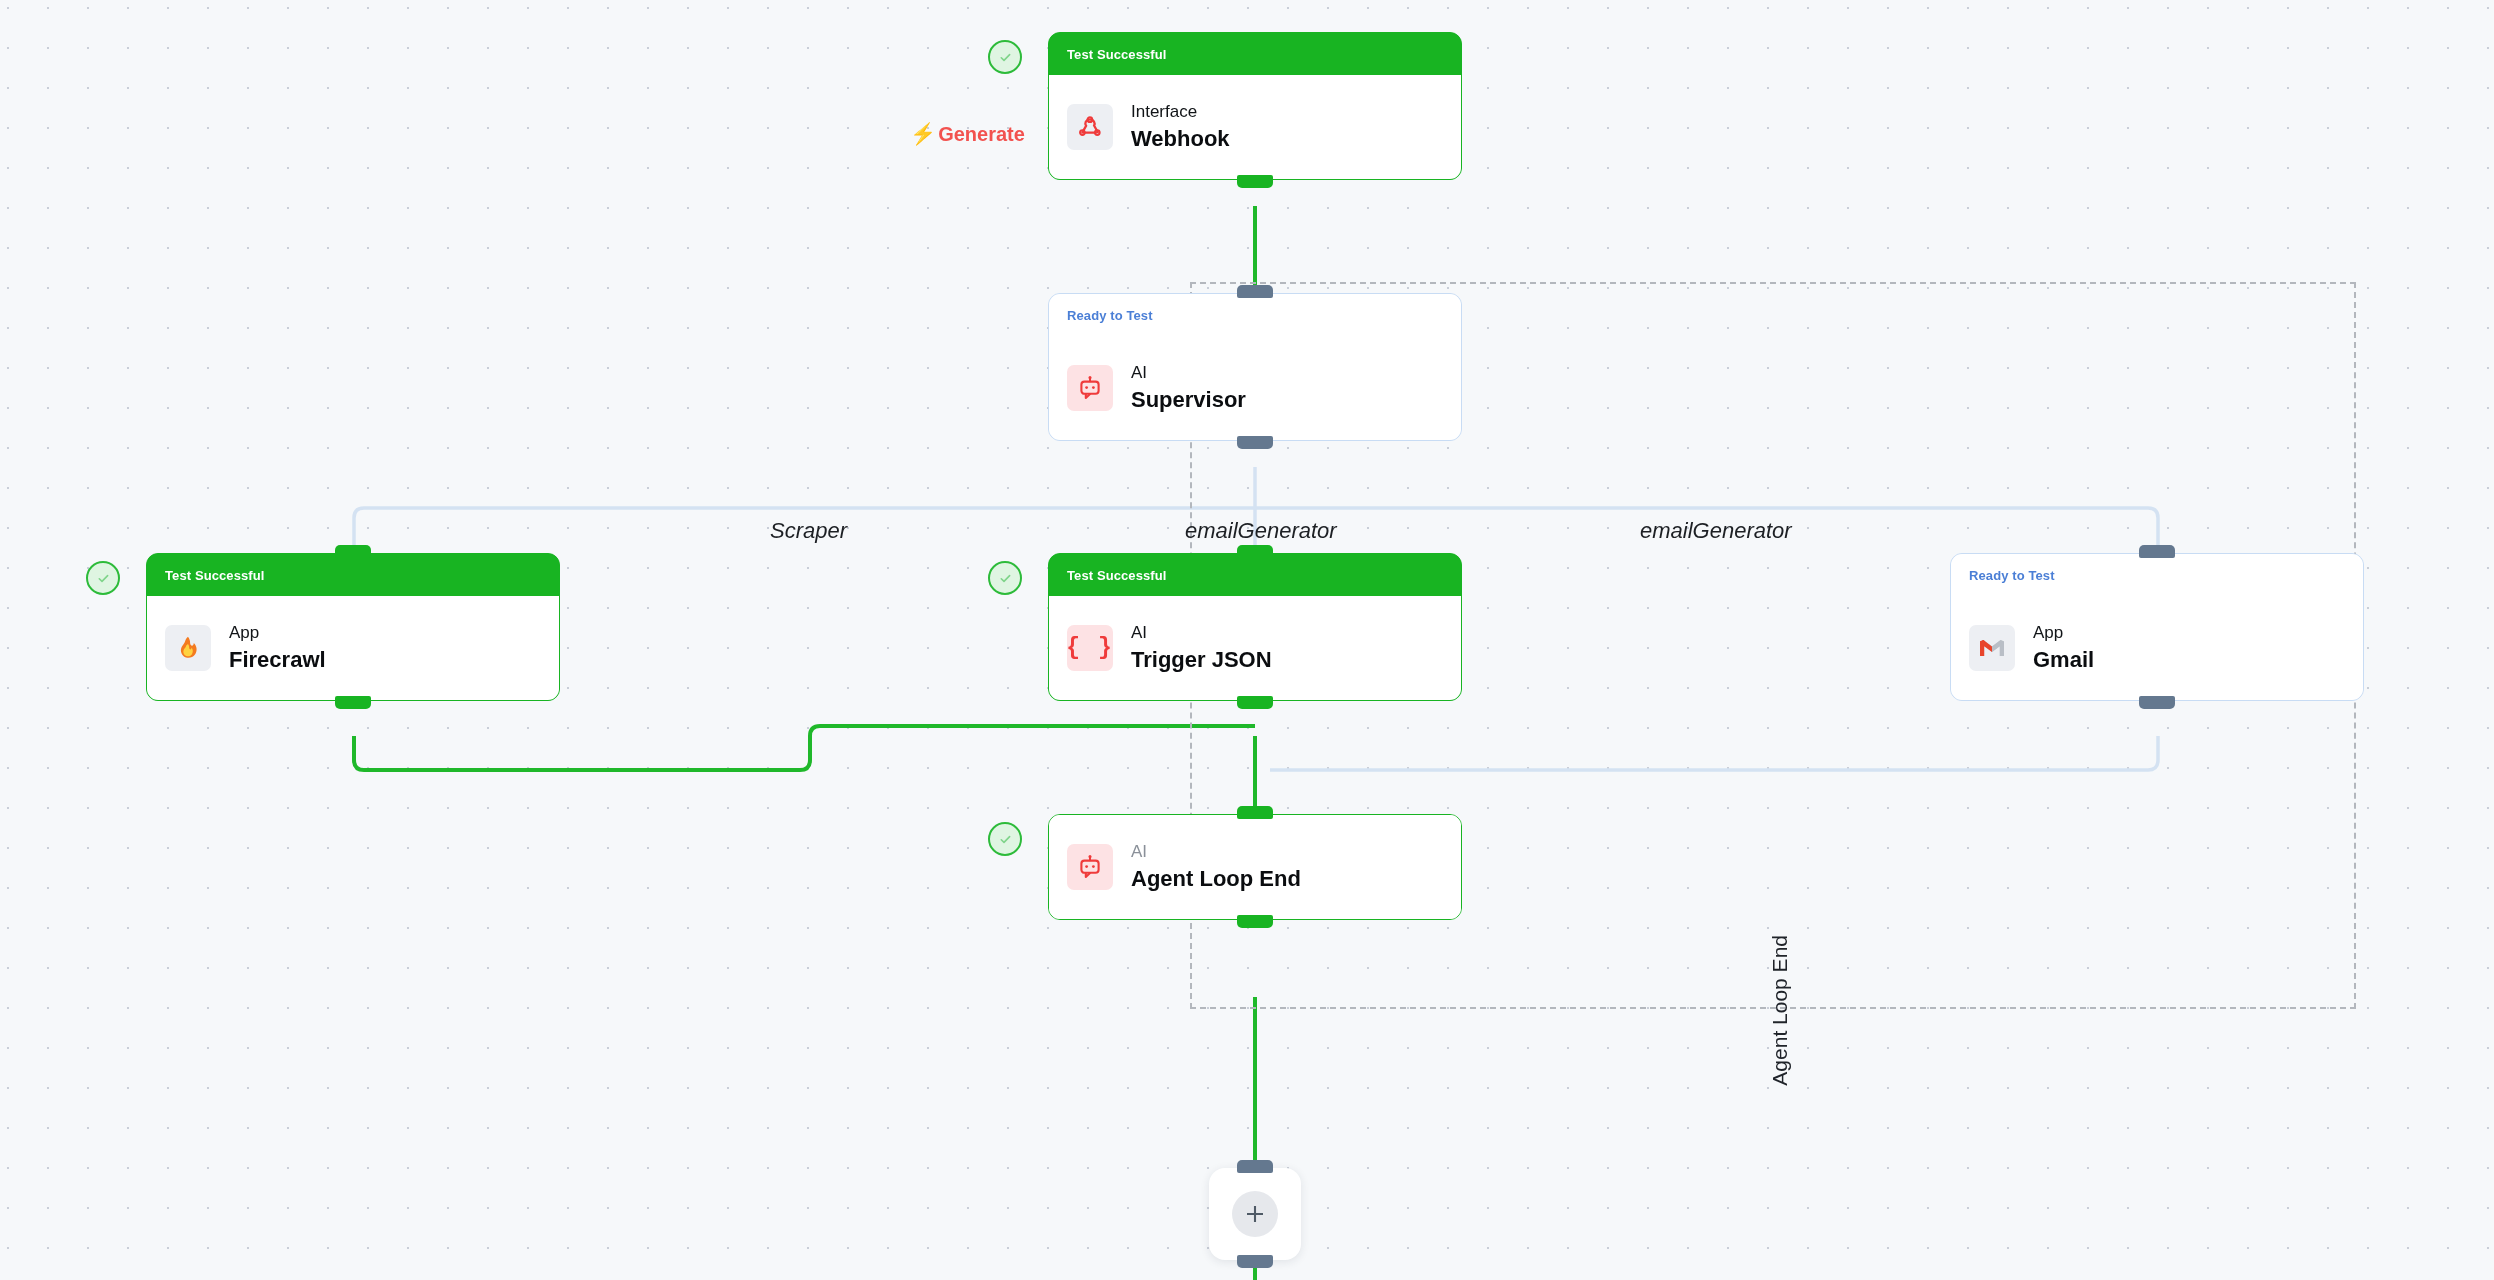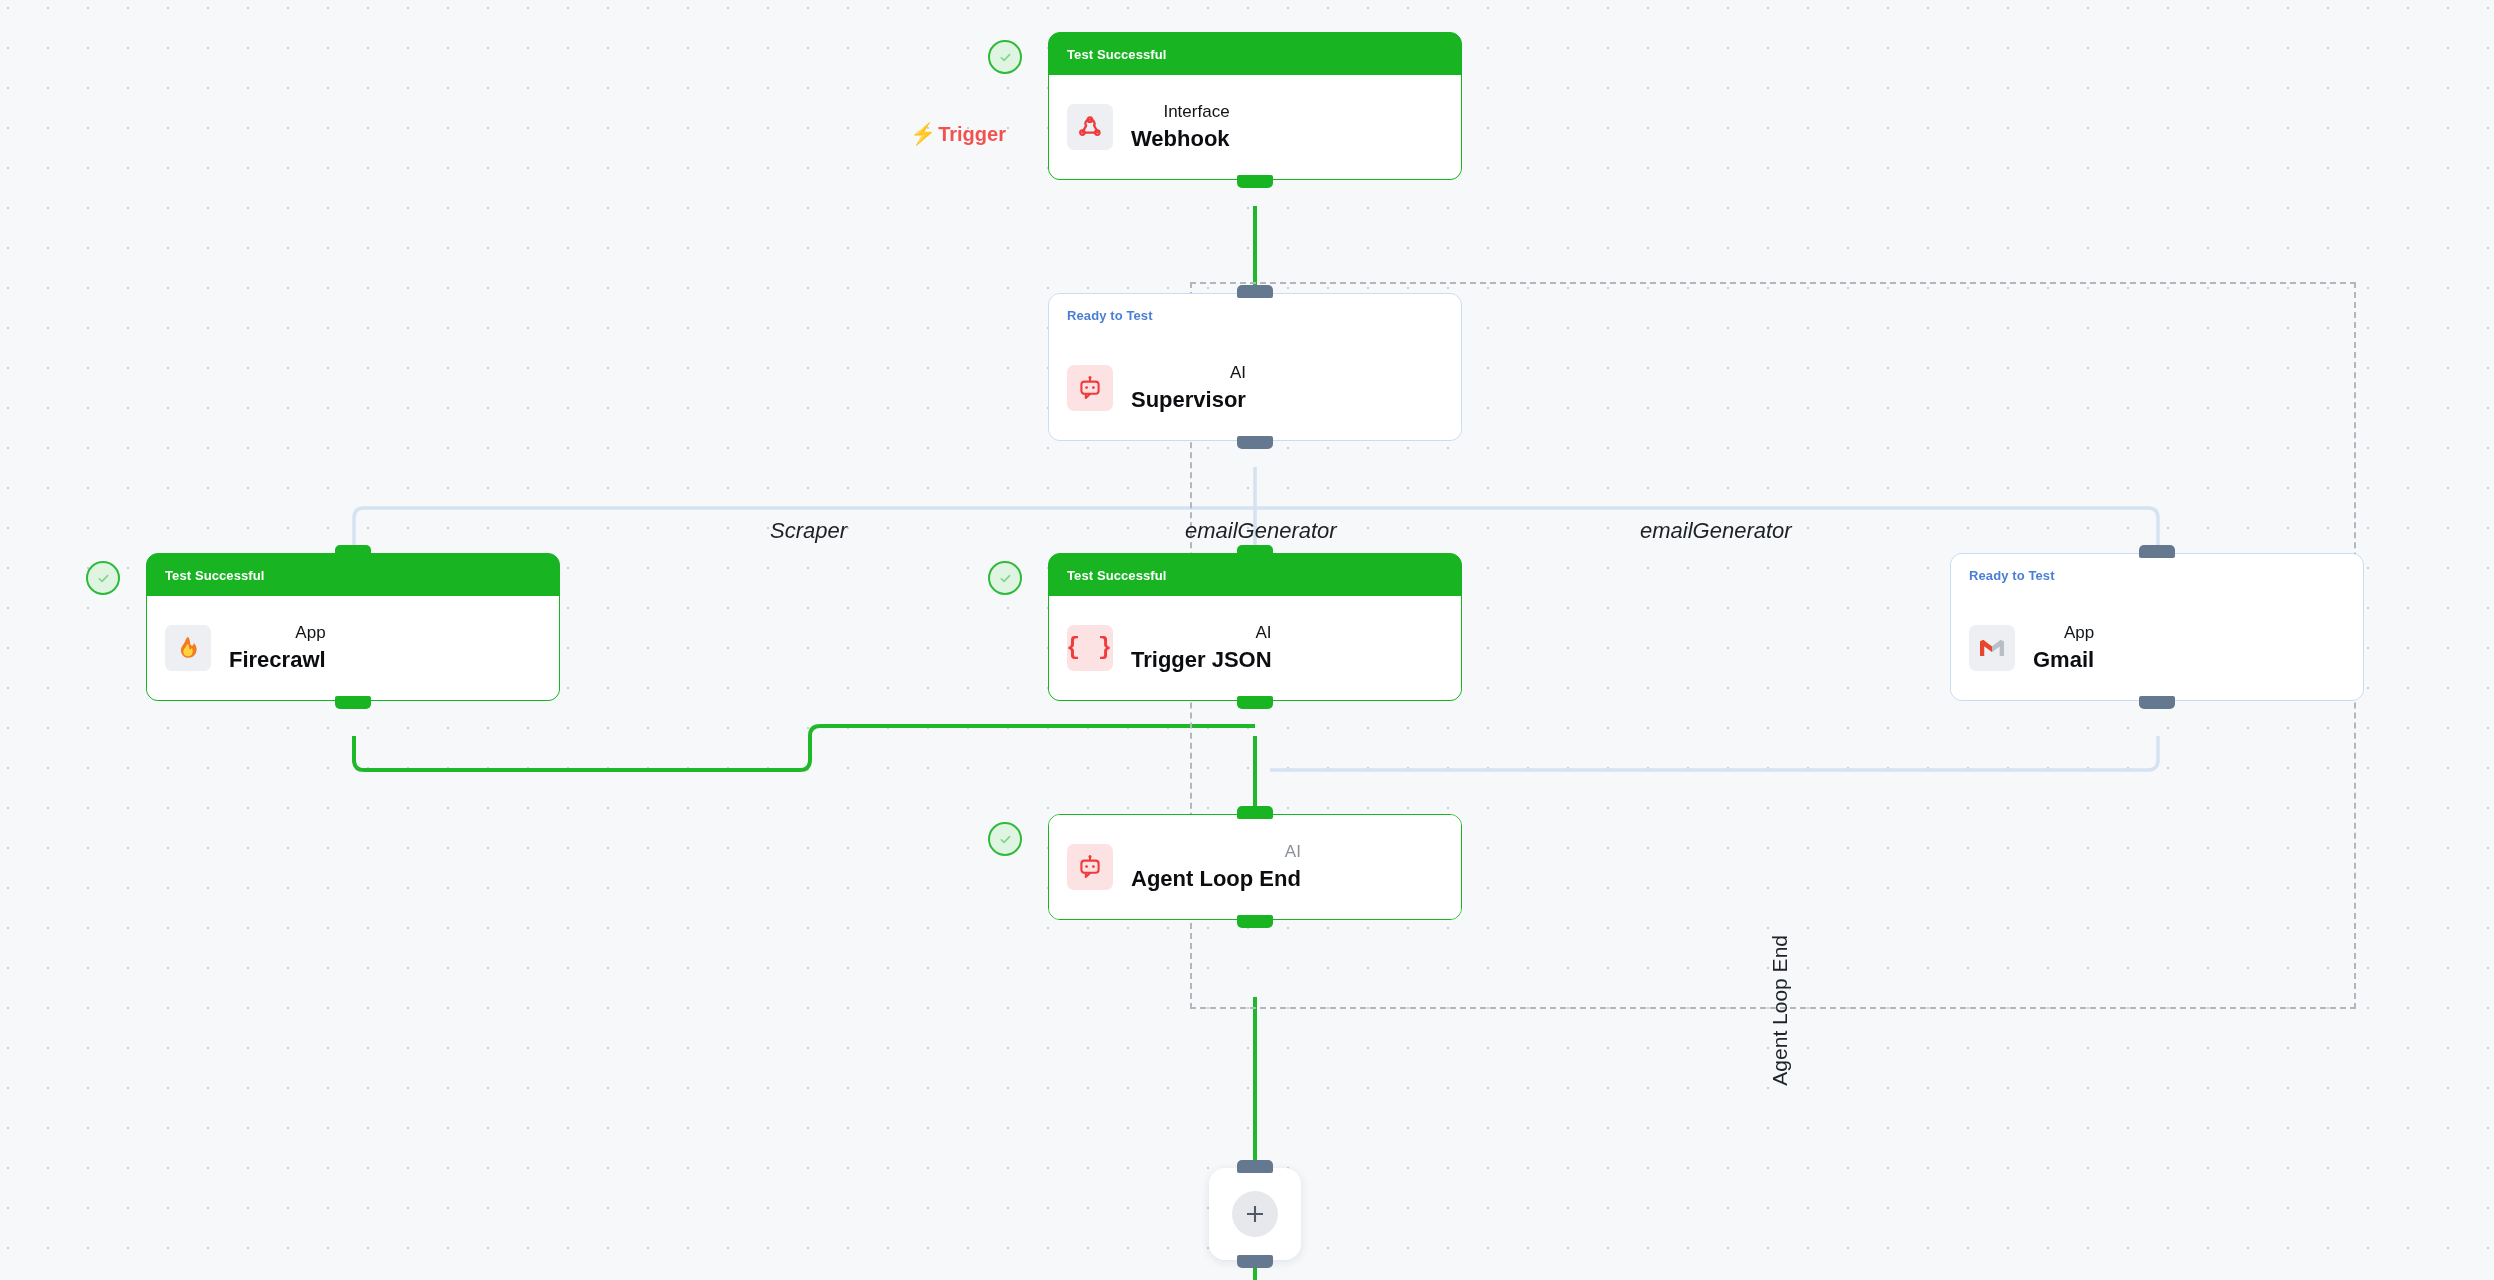--- a/index.html
+++ b/index.html
@@ -51,21 +51,20 @@
     letter-spacing: .1px;
     box-sizing: border-box;
   }
   .node-body {
     height: 104px;
     background: #ffffff;
     display: flex;
     align-items: center;
     padding: 0 18px;
     box-sizing: border-box;
-    text-align: right;
   }
 
   
   .node.success .node-inner {
     border: 1.5px solid #18b422;
     background: #18b422;
   }
   .node.success .node-header {
     background: #18b422;
     color: #ffffff;
@@ -236,21 +235,21 @@
     <path d="M1255,997 L1255,1168" stroke="#1fb82a" stroke-width="4" fill="none"></path>
 
     <path d="M1255,1260 L1255,1280" stroke="#1fb82a" stroke-width="4" fill="none"></path>
   </svg>
 
   <div class="loop-box" style="left:1190px; top:282px; width:1162px; height:723px;"></div>
   <div class="loop-box-label" style="left:1768px; top:935px;">Agent Loop End</div>
 
   <div class="trigger-label" style="left:910px; top:122px;">
     <span style="font-size:21px;">⚡</span>
-    <span>Trigger</span>
+    <span>Generate</span>
   </div>
 
   <div class="branch-label" style="left:770px; top:518px;">Scraper</div>
   <div class="branch-label" style="left:1185px; top:518px;">emailGenerator</div>
   <div class="branch-label" style="left:1640px; top:518px;">emailGenerator</div>
 
   <div class="node success" style="left:1048px; top:32px;">
     <div class="status-badge" style="left:-60px; top:8px;">
       <svg width="15" height="15" viewBox="0 0 16 16">
         <path d="M3.5 8.3 L6.4 11.1 L12.4 4.9" stroke="#7fd48a" stroke-width="1.7" fill="none" stroke-linecap="round" stroke-linejoin="round"></path>

